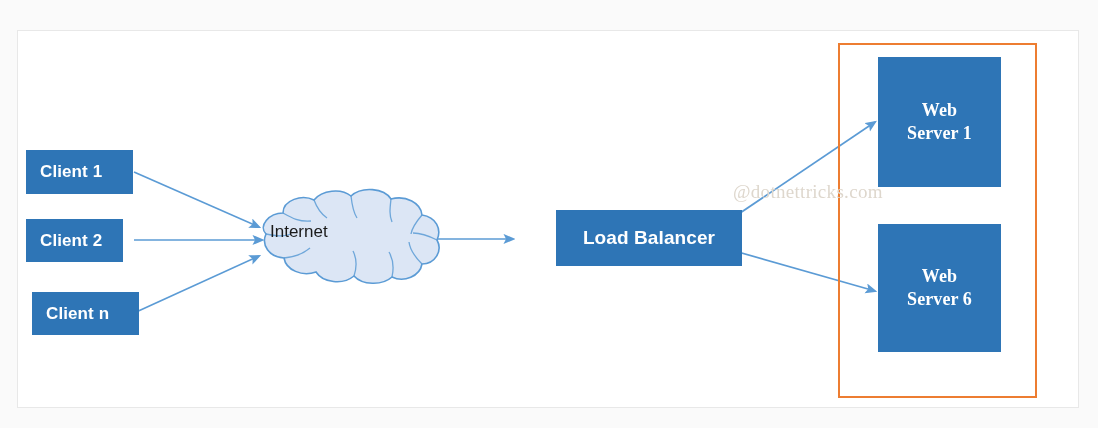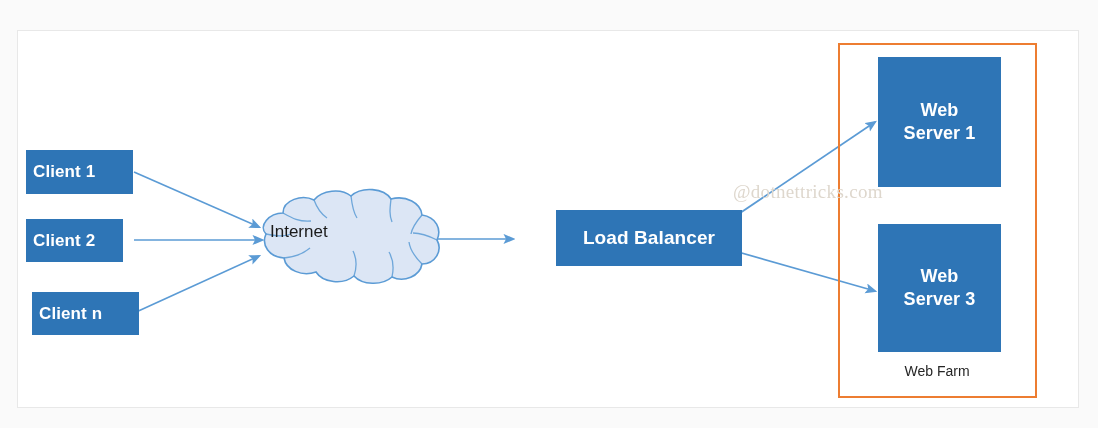--- a/index.html
+++ b/index.html
@@ -44,32 +44,33 @@
     text-align: center;
     font-family: "Liberation Sans", sans-serif;
     box-sizing: border-box;
     line-height: 1.28;
   }
   .client-box {
     font-size: 17px;
     font-weight: 600;
     letter-spacing: .1px;
     justify-content: flex-start;
-    padding-left: 7px;
+    padding-left: 14px;
   }
   .lb-box {
     font-size: 19px;
     font-weight: 600;
     letter-spacing: .1px;
     margin-left: 39px;
   }
   .server-box {
     font-size: 18px;
     font-weight: 600;
     letter-spacing: .1px;
+    font-family: Liberation Serif, serif;
   }
   #web-farm-border {
     position: absolute;
     left: 838px;
     top: 43px;
     width: 199px;
     height: 355px;
     border: 2px solid #ed7d31;
     box-sizing: border-box;
     background: transparent;
@@ -181,21 +182,20 @@
   <div class="node-box server-box" style="left:878px; top:57px; width:123px; height:130px;">
     <div>
       <div>Web</div>
       <div>Server 1</div>
     </div>
   </div>
 
   <div class="node-box server-box" style="left:878px; top:224px; width:123px; height:128px;">
     <div>
       <div>Web</div>
-      <div>Server 3</div>
+      <div>Server 6</div>
     </div>
   </div>
 
-  <div id="web-farm-label">Web Farm</div>
 
   <div id="watermark">@dotnettricks.com</div>
 
 </div>
 
 </body></html>

